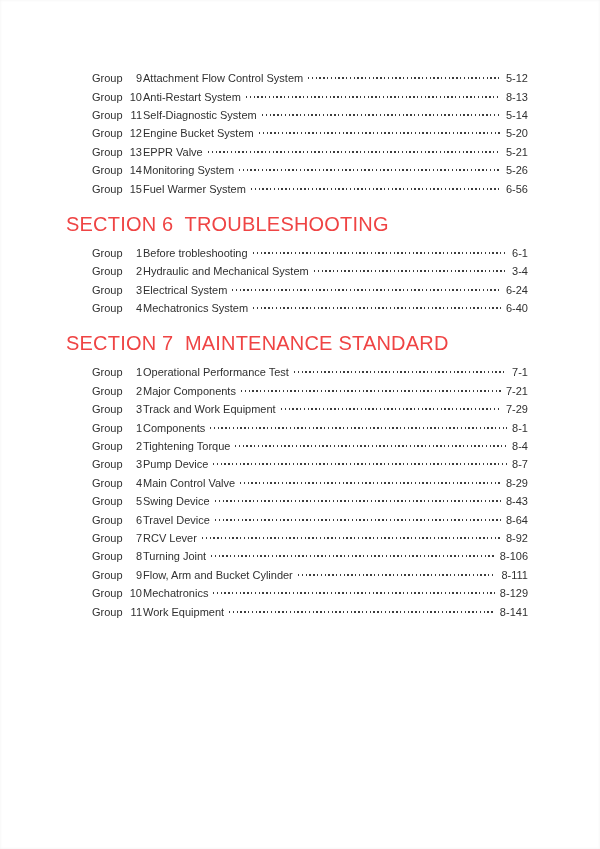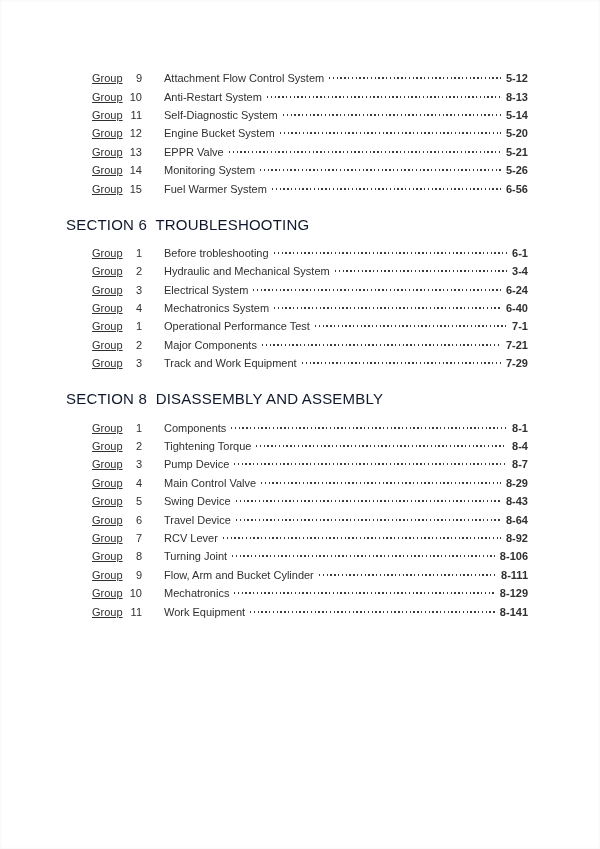--- a/index.html
+++ b/index.html
@@ -14,45 +14,45 @@
   .page {
     position: absolute; inset: 0;
     background: #ffffff;
     box-shadow: inset 0 0 3px rgba(0,0,0,0.06);
   }
   .toc {
     position: absolute;
     left: 66px; right: 72px; top: 69px;
   }
   .sec {
-    font-size: 15px;
+    font-size: 20px;
     line-height: 17px;
     letter-spacing: 0.2px;
-    color: #0f172a;
+    color: #ef4444;
     margin: 18px 0 11px 0;
     white-space: pre;
   }
   .row {
     display: flex;
     align-items: center;
     height: 18.4px;
     font-size: 11px;
     padding-left: 26px;
     color: #303030;
   }
-  .gl { width: 33px; flex: none; text-decoration: underline; }
+  .gl { width: 33px; flex: none; }
   .gn { width: 17px; flex: none; text-align: right; }
-  .gt { margin-left: 22px; white-space: pre; flex: none; text-align: right; }
+  .gt { margin-left: 1px; white-space: pre; flex: none; text-align: right; }
   .ld {
     flex: 1;
     height: 2px;
     margin: 0 5px;
     background-image: repeating-linear-gradient(to right, #3c3c3c 0, #3c3c3c 1.4px, transparent 1.4px, transparent 3.8px);
   }
-  .gp { flex: none; text-align: right; white-space: nowrap; font-weight: bold; }
+  .gp { flex: none; text-align: right; white-space: nowrap; }
 </style>
 </head>
 <body>
 
 <div class="page">
   <div class="toc">
 
     <div>
       <div class="row">
           <span class="gl">Group</span>
@@ -131,20 +131,21 @@
       <div class="row">
           <span class="gl">Group</span>
           <span class="gn">4</span>
           <span class="gt">Mechatronics System</span>
           <span class="ld"></span>
           <span class="gp">6-40</span>
         </div>
     </div>
 
     <div>
+      <div class="sec">SECTION 7  MAINTENANCE STANDARD</div>
       <div class="row">
           <span class="gl">Group</span>
           <span class="gn">1</span>
           <span class="gt">Operational Performance Test</span>
           <span class="ld"></span>
           <span class="gp">7-1</span>
         </div>
       <div class="row">
           <span class="gl">Group</span>
           <span class="gn">2</span>
@@ -155,21 +156,20 @@
       <div class="row">
           <span class="gl">Group</span>
           <span class="gn">3</span>
           <span class="gt">Track and Work Equipment</span>
           <span class="ld"></span>
           <span class="gp">7-29</span>
         </div>
     </div>
 
     <div>
-      <div class="sec">SECTION 8  DISASSEMBLY AND ASSEMBLY</div>
       <div class="row">
           <span class="gl">Group</span>
           <span class="gn">1</span>
           <span class="gt">Components</span>
           <span class="ld"></span>
           <span class="gp">8-1</span>
         </div>
       <div class="row">
           <span class="gl">Group</span>
           <span class="gn">2</span>

